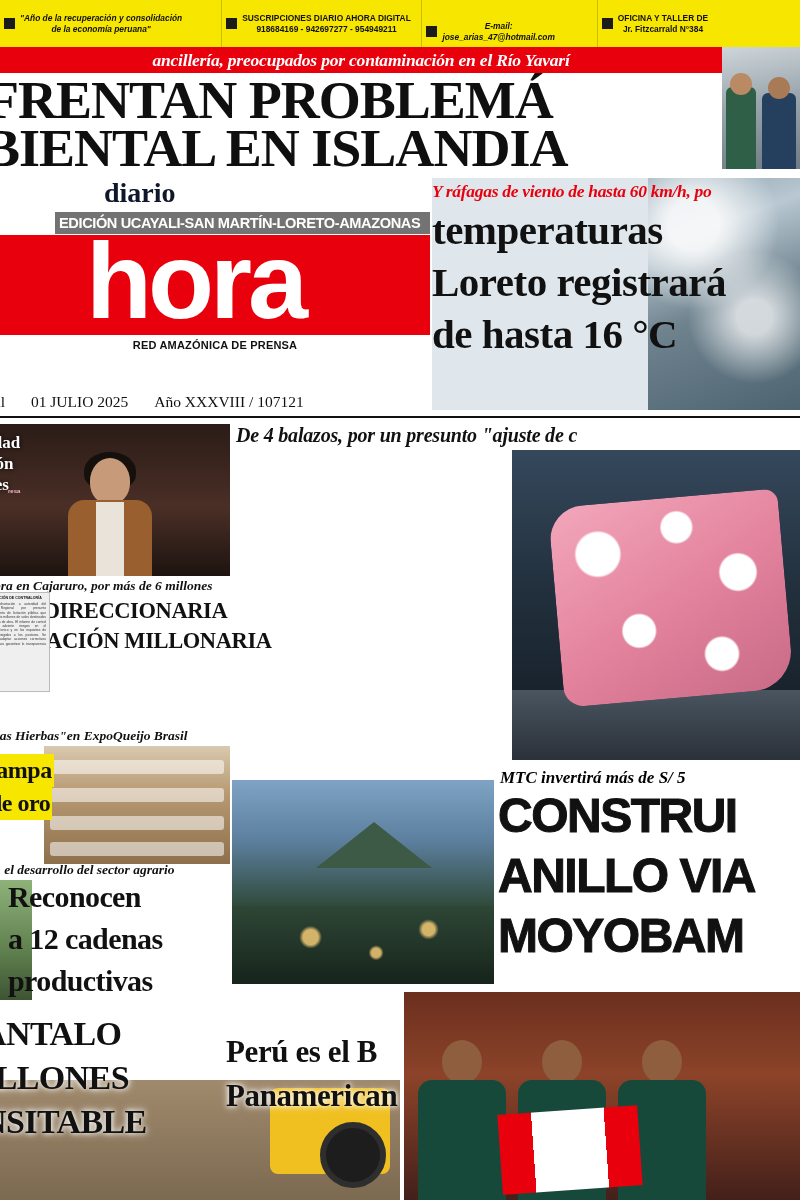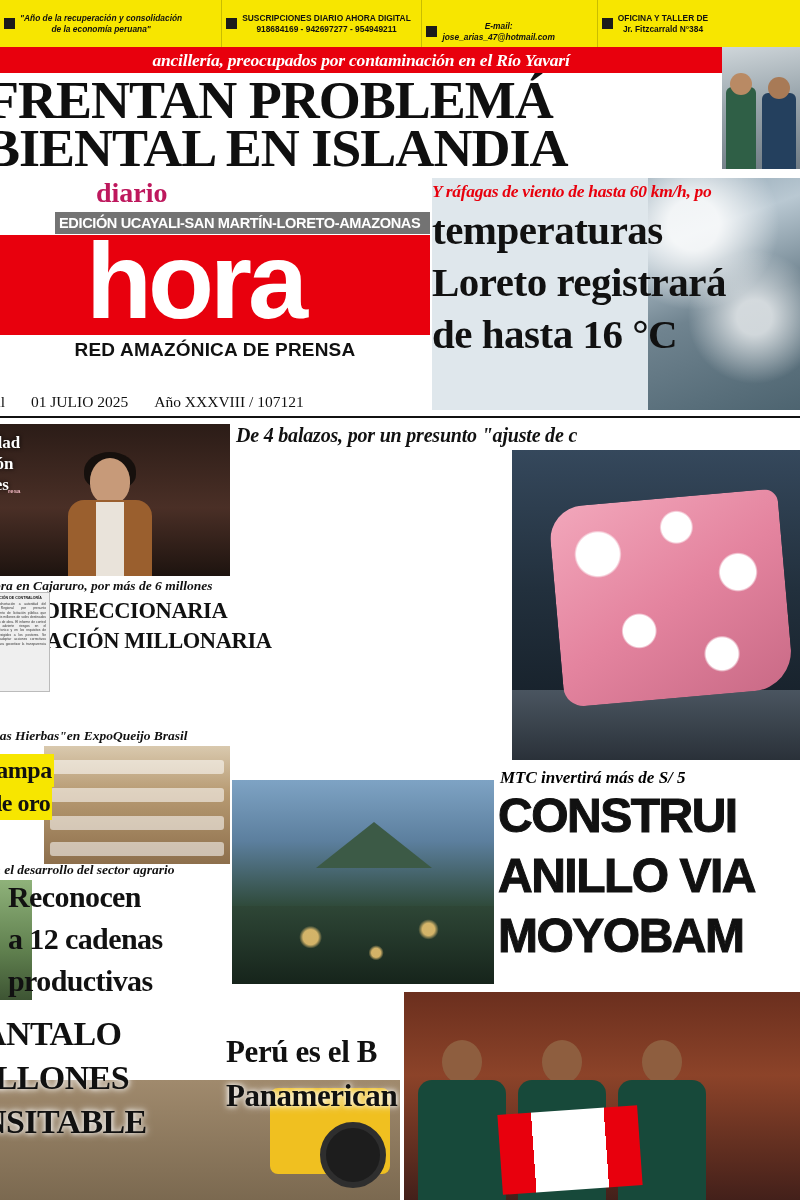--- a/index.html
+++ b/index.html
@@ -119,25 +119,25 @@
 
   
   .masthead {
     position: absolute;
     left: 0; top: 169px;
     width: 430px; height: 200px;
     background: #fff;
   }
   .diario {
     position: absolute;
-    left: 96px; top: 8px;
+    left: 104px; top: 8px;
     font-family: "Liberation Serif", serif;
     font-size: 28px;
     font-weight: bold;
-    color: #be185d;
+    color: #0f172a;
   }
   .edicion {
     position: absolute;
     left: 55px; top: 43px;
     width: 375px;
     background: #737373;
     color: #fff;
     font-size: 14.6px;
     font-weight: bold;
     letter-spacing: -0.4px;
@@ -161,21 +161,21 @@
     font-weight: bold;
     font-size: 108px;
     line-height: 100px;
     letter-spacing: -4px;
   }
   .red-amaz {
     position: absolute;
     left: 0; top: 170px;
     width: 430px;
     text-align: center;
-    font-size: 19px;
+    font-size: 11px;
     font-weight: bold;
     color: #111;
     letter-spacing: 0.2px;
   }
 
   
   .weather {
     position: absolute;
     left: 432px; top: 178px;
     width: 368px; height: 232px;

